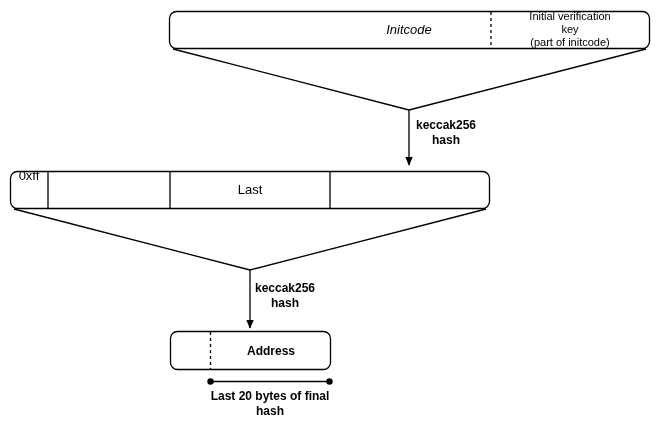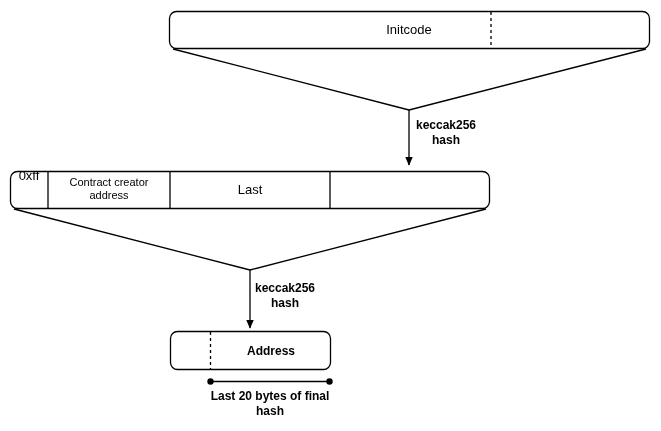--- a/index.html
+++ b/index.html
@@ -62,28 +62,28 @@
     <line x1="250" y1="270" x2="250" y2="328" stroke="#000000" stroke-width="1.3" marker-end="url(#arrowhead)"></line>
 
     <rect x="170.5" y="331.5" width="160" height="38" rx="7" ry="7" fill="#ffffff" stroke="#000000" stroke-width="1.3"></rect>
     <line x1="210.5" y1="332" x2="210.5" y2="369" stroke="#000000" stroke-width="1.3" stroke-dasharray="3 3"></line>
 
     <line x1="210.5" y1="381.5" x2="329.5" y2="381.5" stroke="#000000" stroke-width="1.3"></line>
     <circle cx="210.5" cy="381.5" r="3.2" fill="#000000"></circle>
     <circle cx="329.5" cy="381.5" r="3.2" fill="#000000"></circle>
   </svg>
 
-  <div class="lbl lbl-main" style="left:409px; top:30px;">Initcode</div>
+  <div class="lbl lbl-main" style="left:409px; top:30px;font-style:italic;">Initcode</div>
+  <div class="lbl lbl-small" style="left:570px; top:29px;">Initial verification key
+(part of initcode)</div>
 
   <div class="lbl lbl-note" style="left:446px; top:133px;">keccak256
 hash</div>
 
   <div class="lbl lbl-main" style="left:29px; top:176px;">0xff</div>
-  <div class="lbl lbl-small" style="left:109px; top:189px;">Contract creator
-address</div>
   <div class="lbl lbl-main" style="left:250px; top:190px;">Last</div>
   <div class="lbl lbl-main" style="left:410px; top:190px;"></div>
 
   <div class="lbl lbl-note" style="left:285px; top:296px;">keccak256
 hash</div>
 
   <div class="lbl lbl-note" style="left:271px; top:351px;">Address</div>
 
   <div class="lbl lbl-note" style="left:270px; top:404px;">Last 20 bytes of final
 hash</div>

